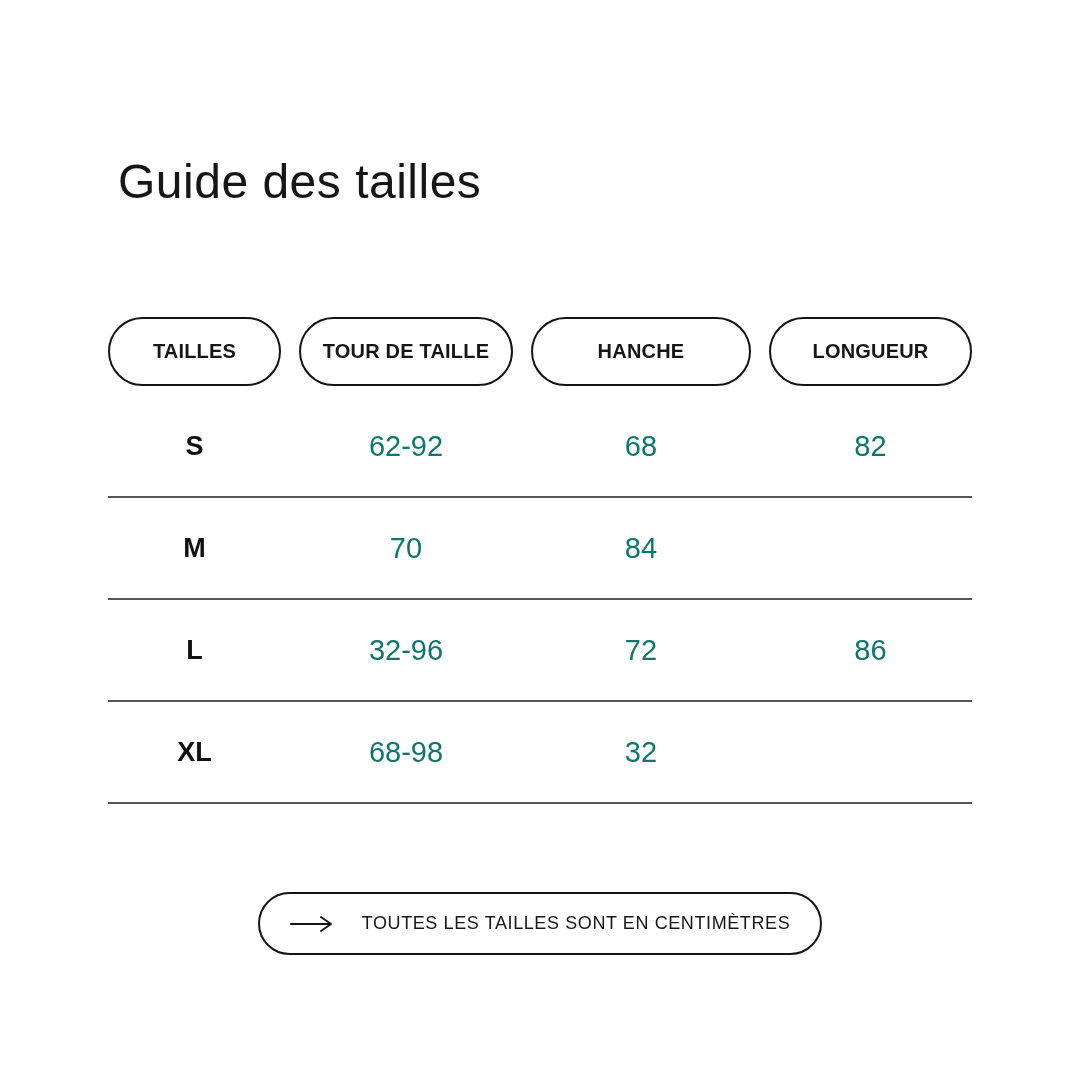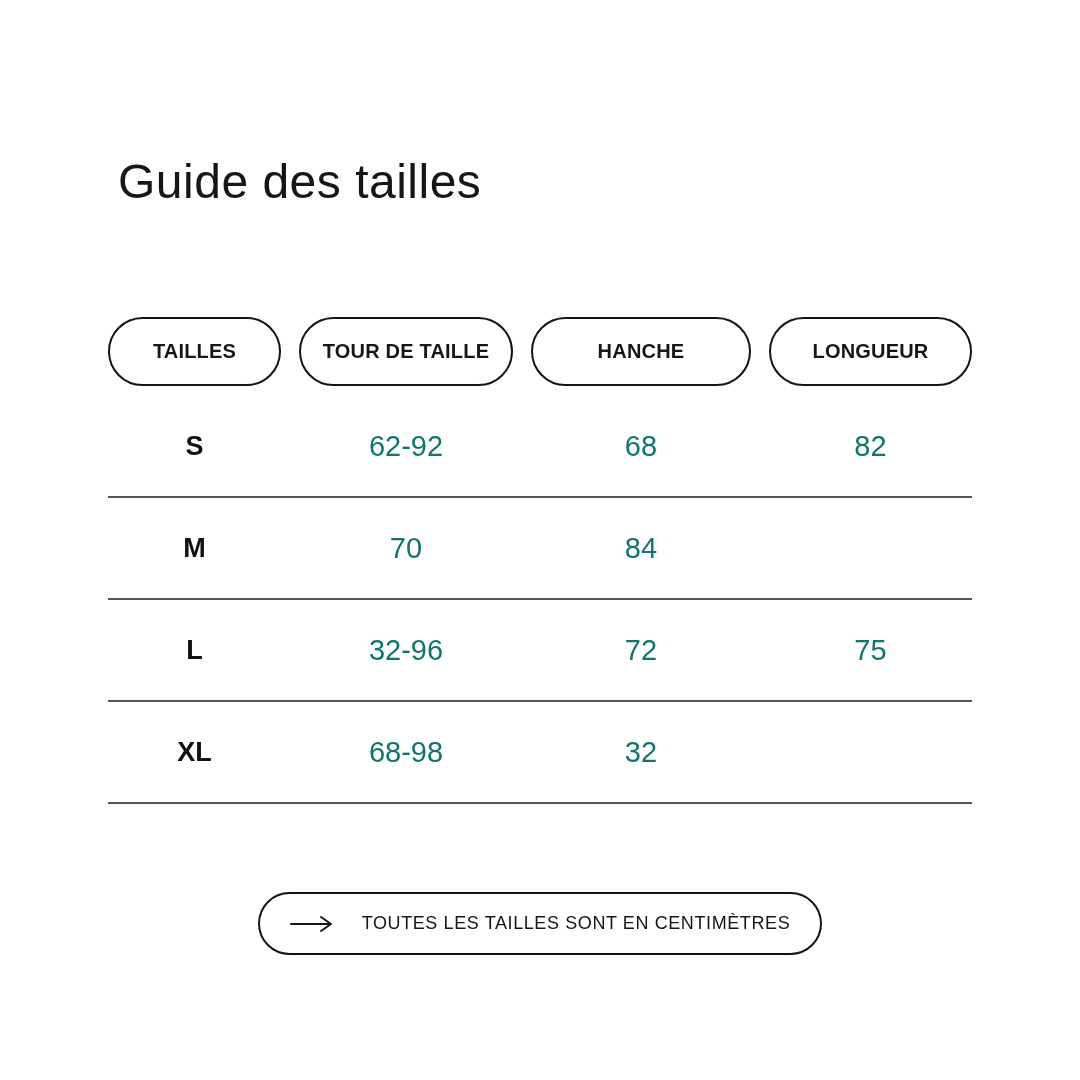--- a/index.html
+++ b/index.html
@@ -122,21 +122,21 @@
       <div class="grid-row data-row">
         <div class="cell size">M</div>
         <div class="cell">70</div>
         <div class="cell">84</div>
       </div>
 
       <div class="grid-row data-row">
         <div class="cell size">L</div>
         <div class="cell">32-96</div>
         <div class="cell">72</div>
-        <div class="cell">75</div>
+        <div class="cell">86</div>
       </div>
 
       <div class="grid-row data-row">
         <div class="cell size">XL</div>
         <div class="cell">68-98</div>
         <div class="cell">32</div>
       </div>
 
     </div>
   </div>

